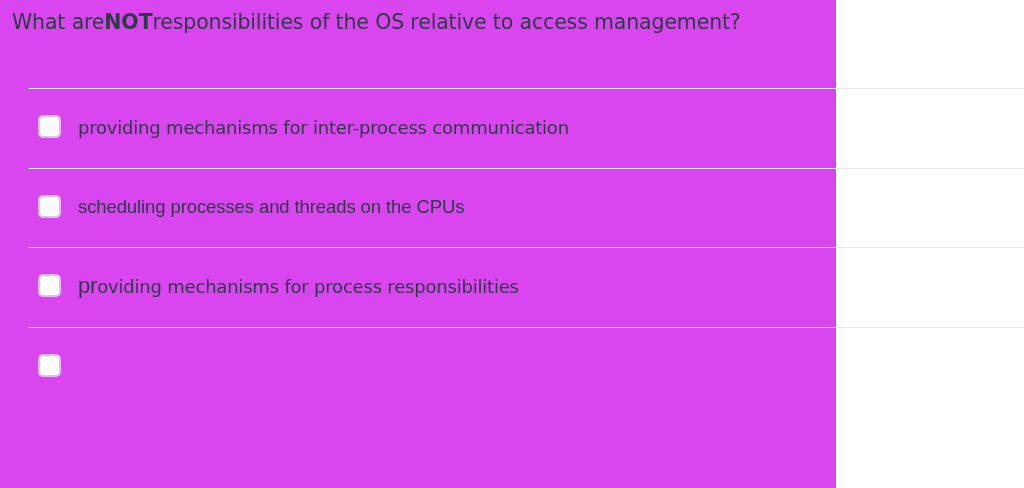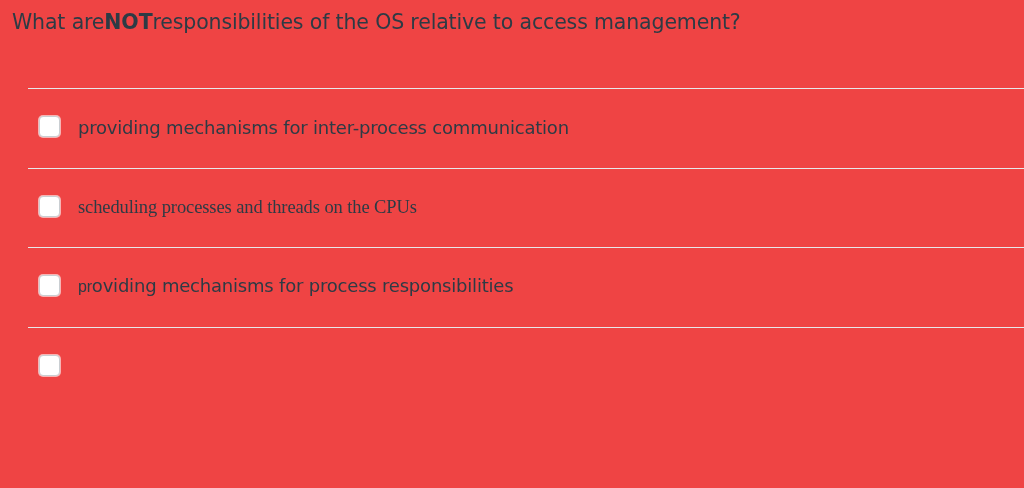--- a/index.html
+++ b/index.html
@@ -10,23 +10,23 @@
   body {
     width: 1024px;
     height: 488px;
     overflow: hidden;
     font-family: "Liberation Sans", sans-serif;
     -webkit-font-smoothing: antialiased;
   }
 
   .quiz {
     position: relative;
-    width: 1024px;
+    width: 836px;
     height: 488px;
-    background: #ef4444;
+    background: #d946ef;
   }
 
   
   .question-stem {
     position: absolute;
     left: 12px;
     top: 2px;
     width: 1000px;
     height: 40px;
     display: flex;
@@ -87,33 +87,33 @@
   
   .answer-text {
     margin-left: 18px;
     font-size: 18.5px;
     line-height: 26px;
     color: #2d3b45;
     white-space: nowrap;
   }
   
   .answer-text.face-narrow {
-    font-family: Liberation Serif, serif;
+    font-family: Liberation Sans, sans-serif;
     letter-spacing: -0.1px;
   }
   
   .answer-text.face-wide {
     font-family: "DejaVu Sans", sans-serif;
     font-size: 18px;
     letter-spacing: -0.2px;
   }
   
   .answer-text .glyph-run-narrow {
     font-family: "Liberation Sans", sans-serif;
-    font-size: 16px;
+    font-size: 22px;
   }
 </style>
 </head>
 <body>
 
 <div class="quiz">
 
   <div class="question-stem">
     <span>What are </span>
     <span class="stem-strong">NOT</span>

